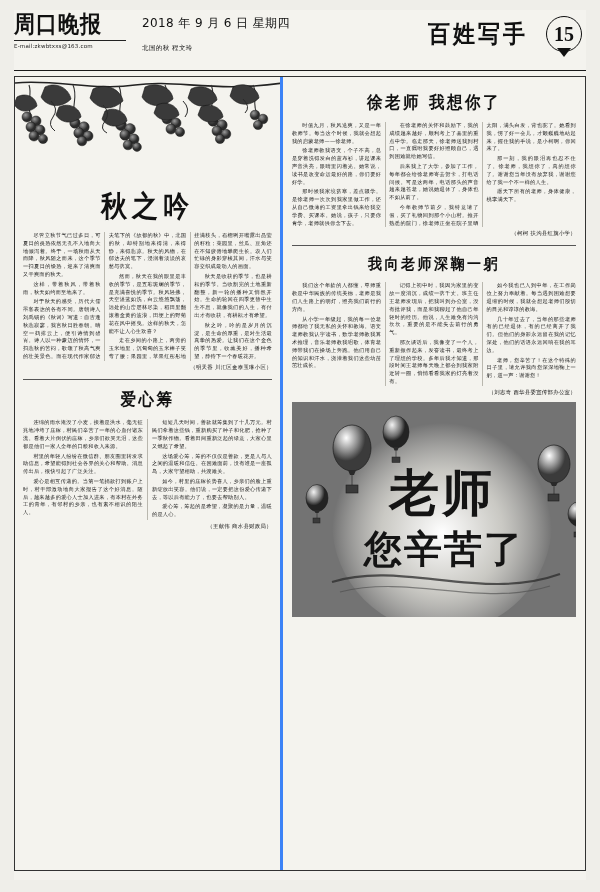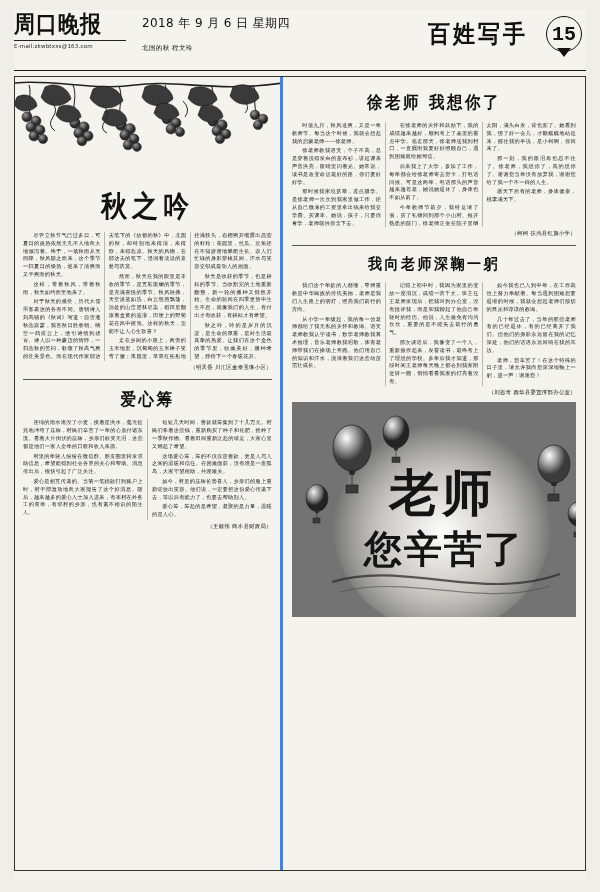--- a/index.html
+++ b/index.html
@@ -95,21 +95,21 @@
     transform: scaleY(1.1);
   }
   .page-num-badge {
     width: 34px;
     height: 34px;
     border: 1.6px solid #111;
     border-radius: 50%;
     display: flex;
     align-items: center;
     justify-content: center;
-    font-family: Liberation Mono, monospace;
+    font-family: Liberation Serif, serif;
     font-weight: bold;
     font-size: 20px;
     color: #111;
     background: #f4f3ee;
   }
   .badge-wrap {
     position: relative;
   }
   .badge-tail {
     position: absolute;

